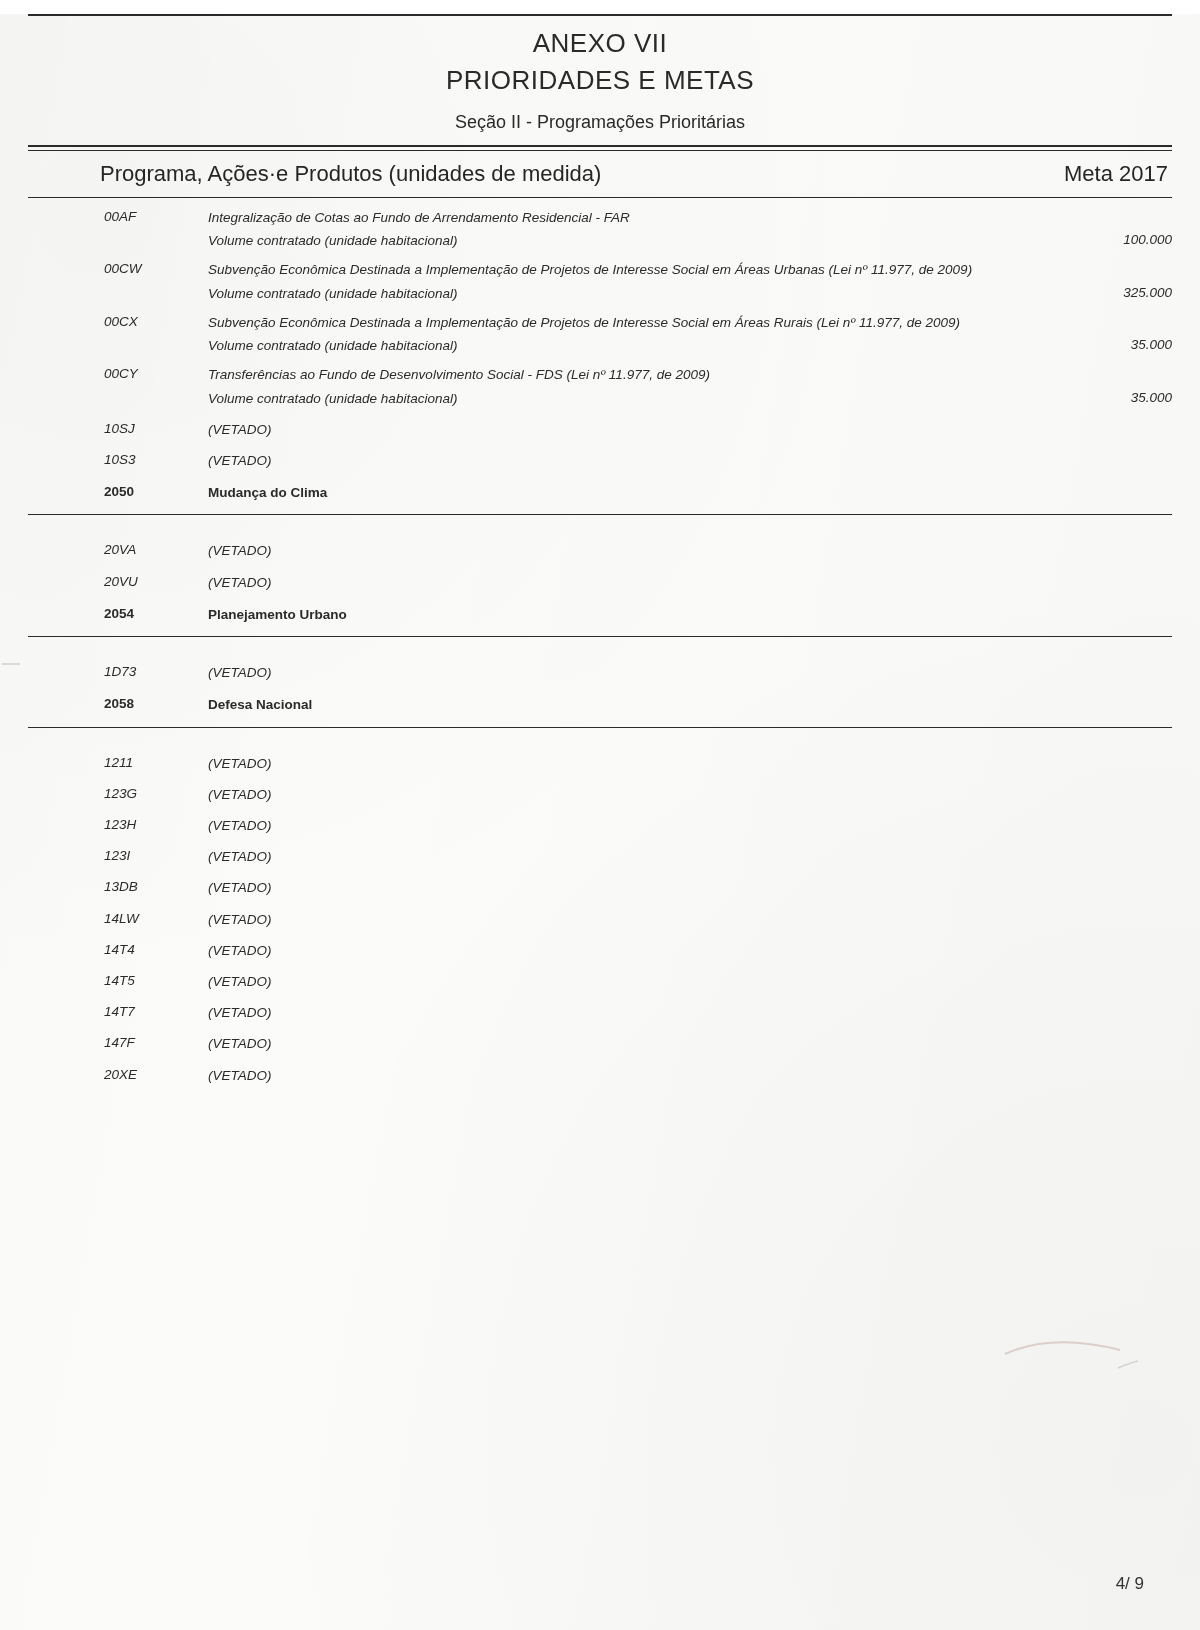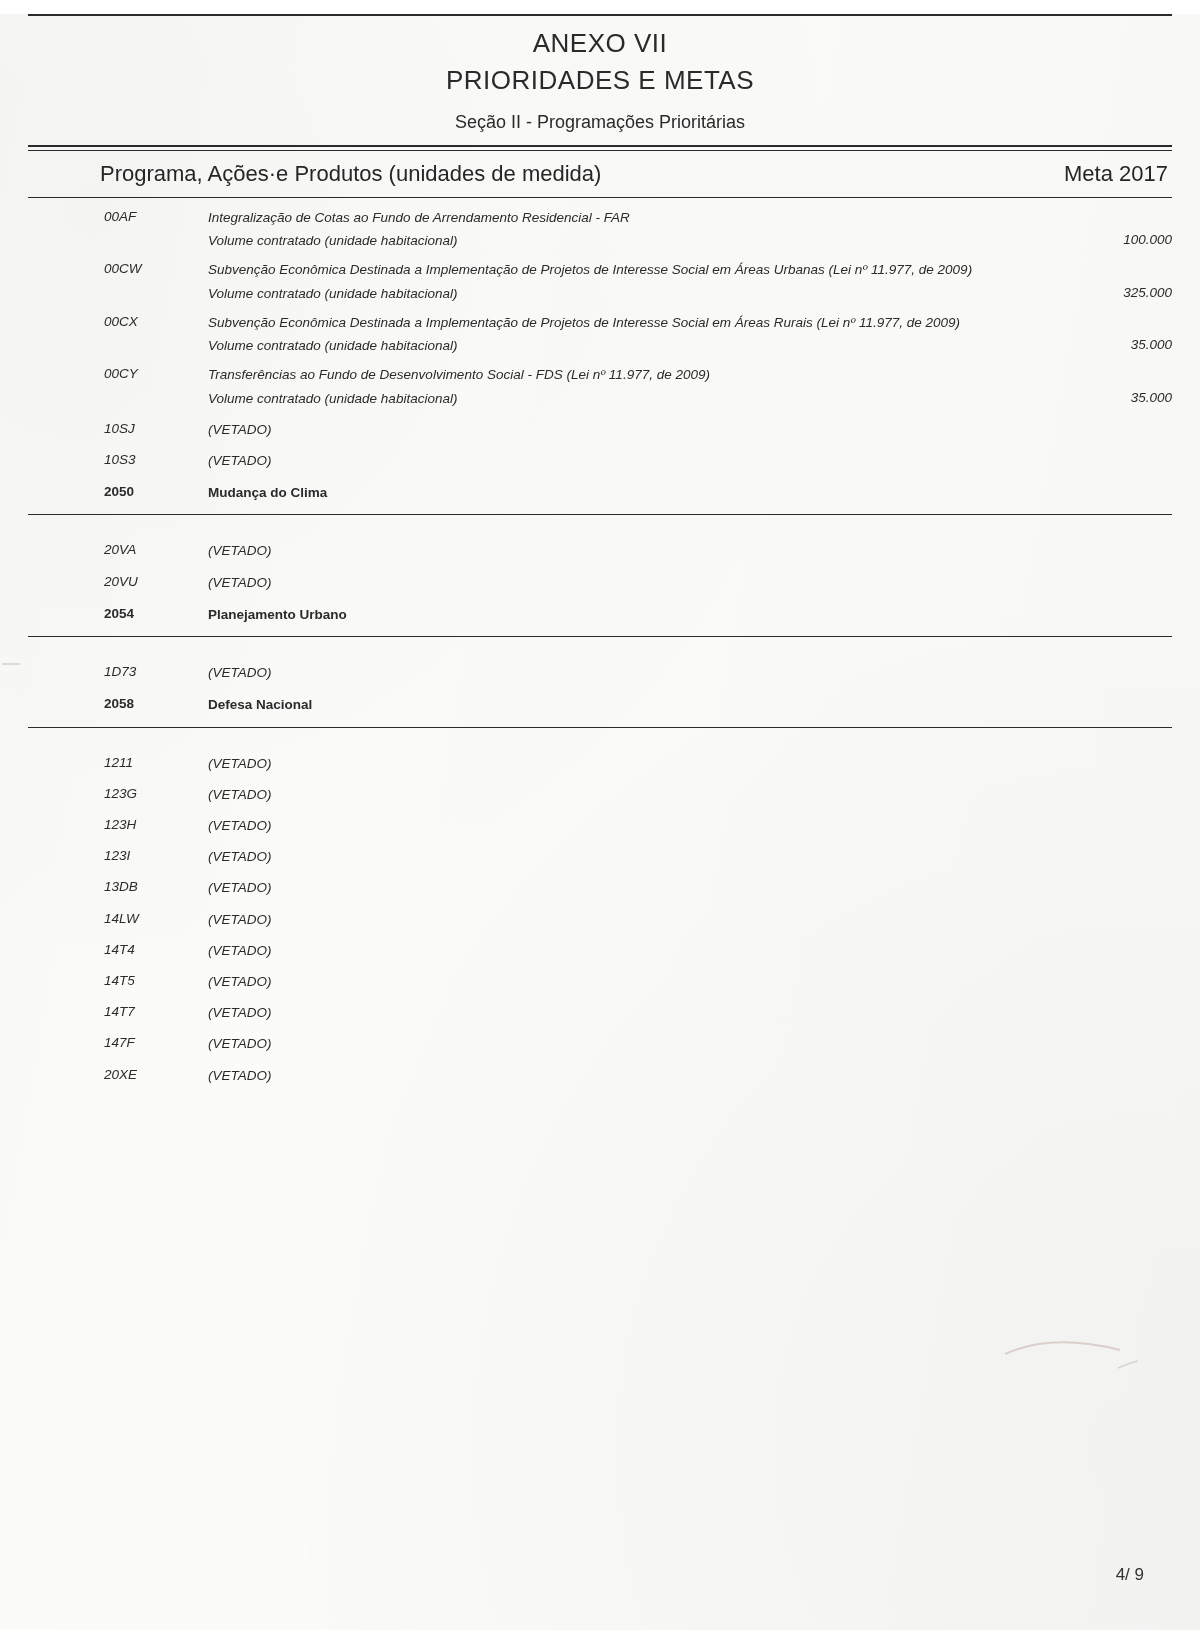--- a/index.html
+++ b/index.html
@@ -136,21 +136,21 @@
 
   .sep {
     margin: 8px 28px 0 28px;
     border-top: 1.5px solid #2b2b2b;
   }
   .block-gap { height: 14px; }
 
   .page-num {
     position: absolute;
     right: 56px;
-    bottom: 59px;
+    bottom: 50px;
     font-size: 17px;
     color: #333;
   }
 
   
   .scan-mark {
     position: absolute;
     pointer-events: none;
     opacity: 0.35;
   }

